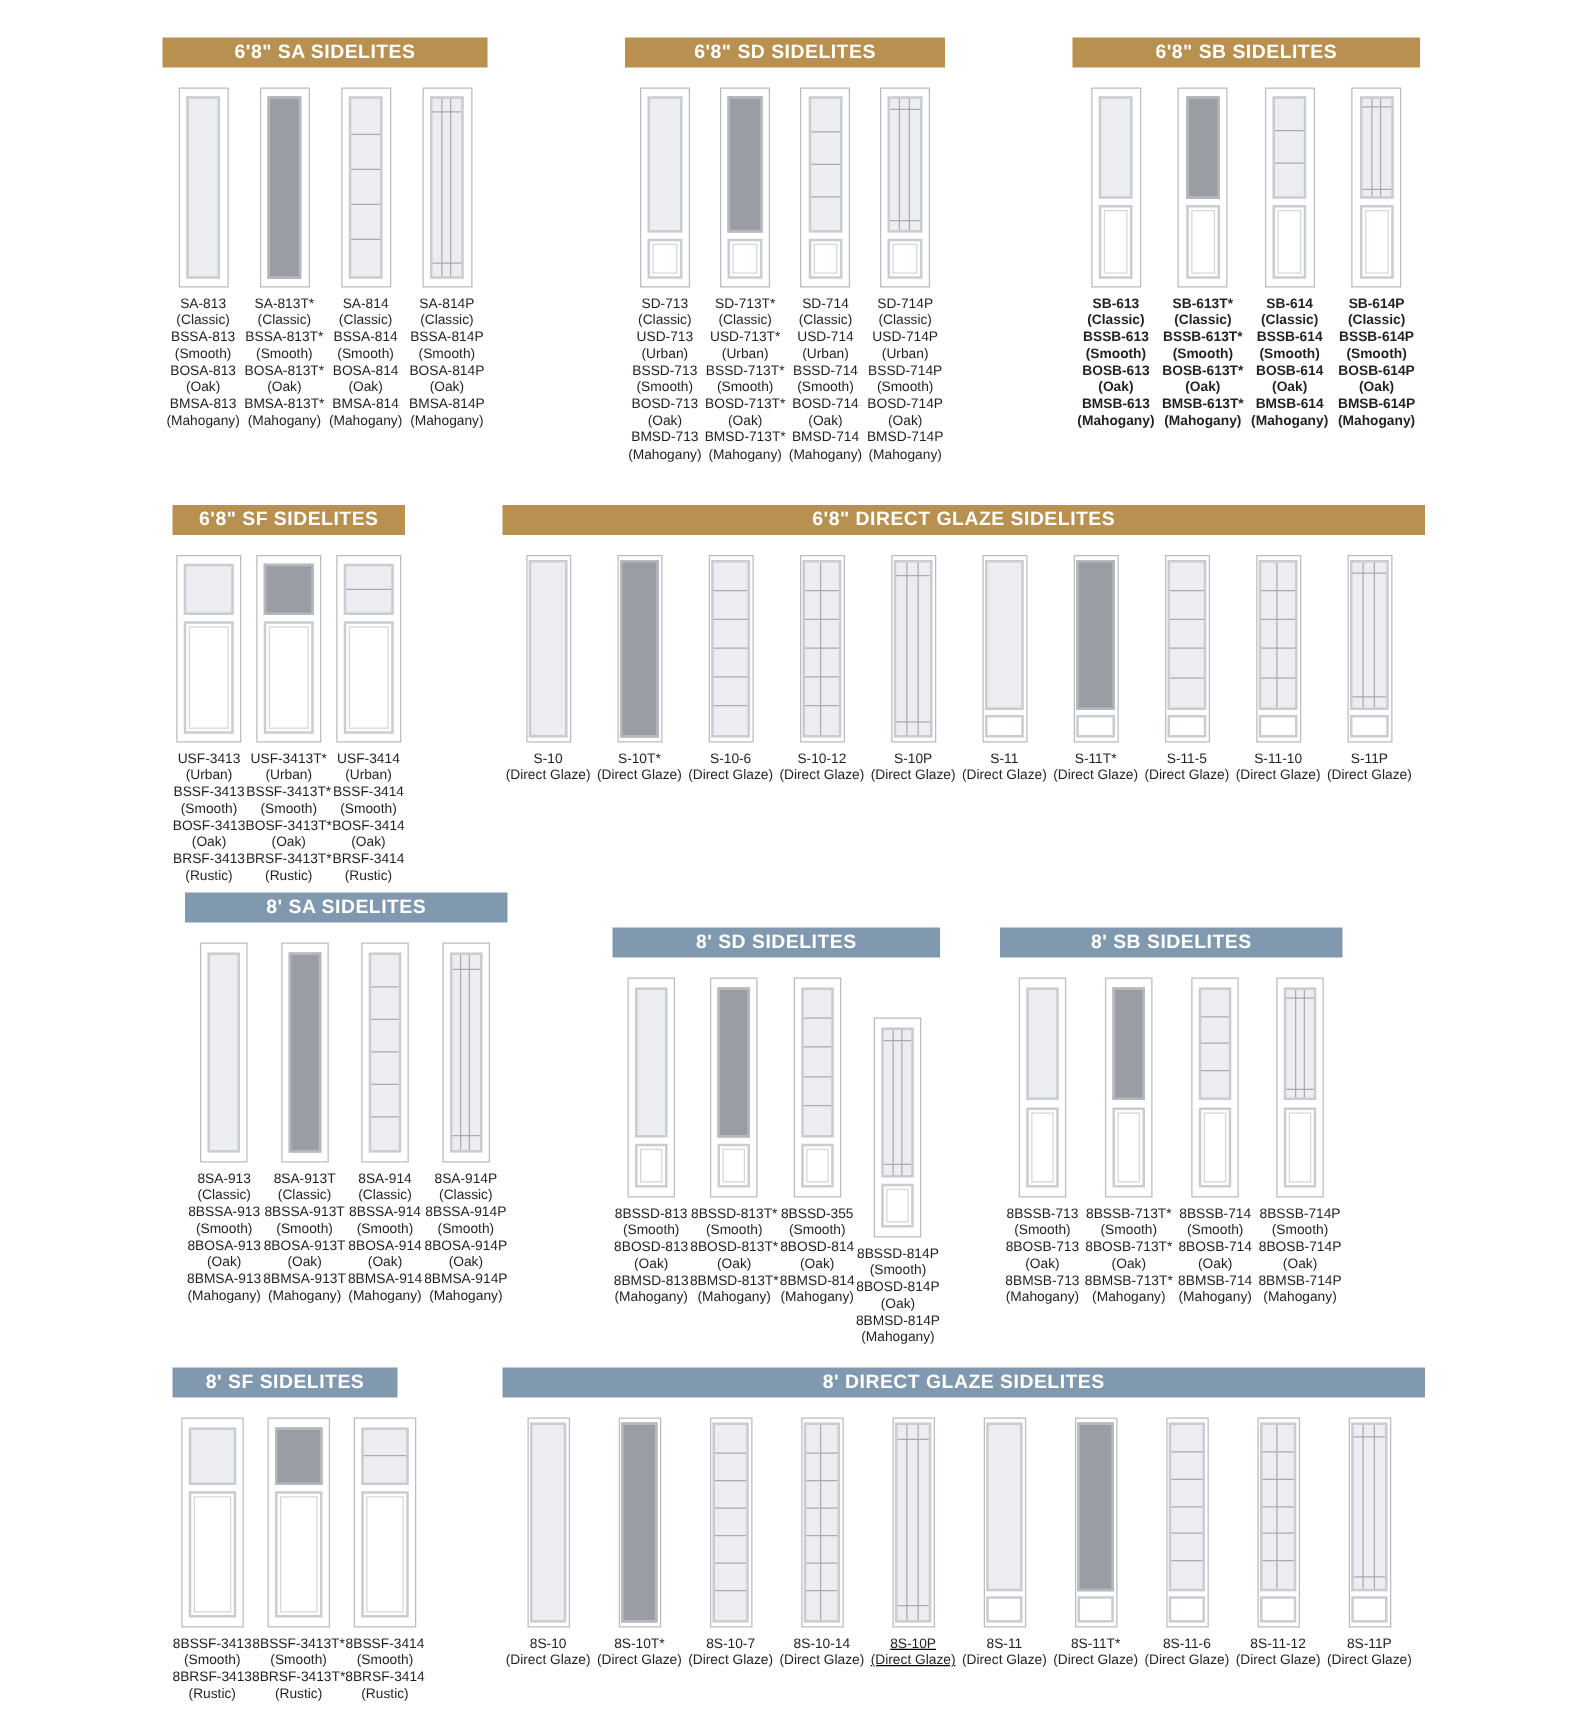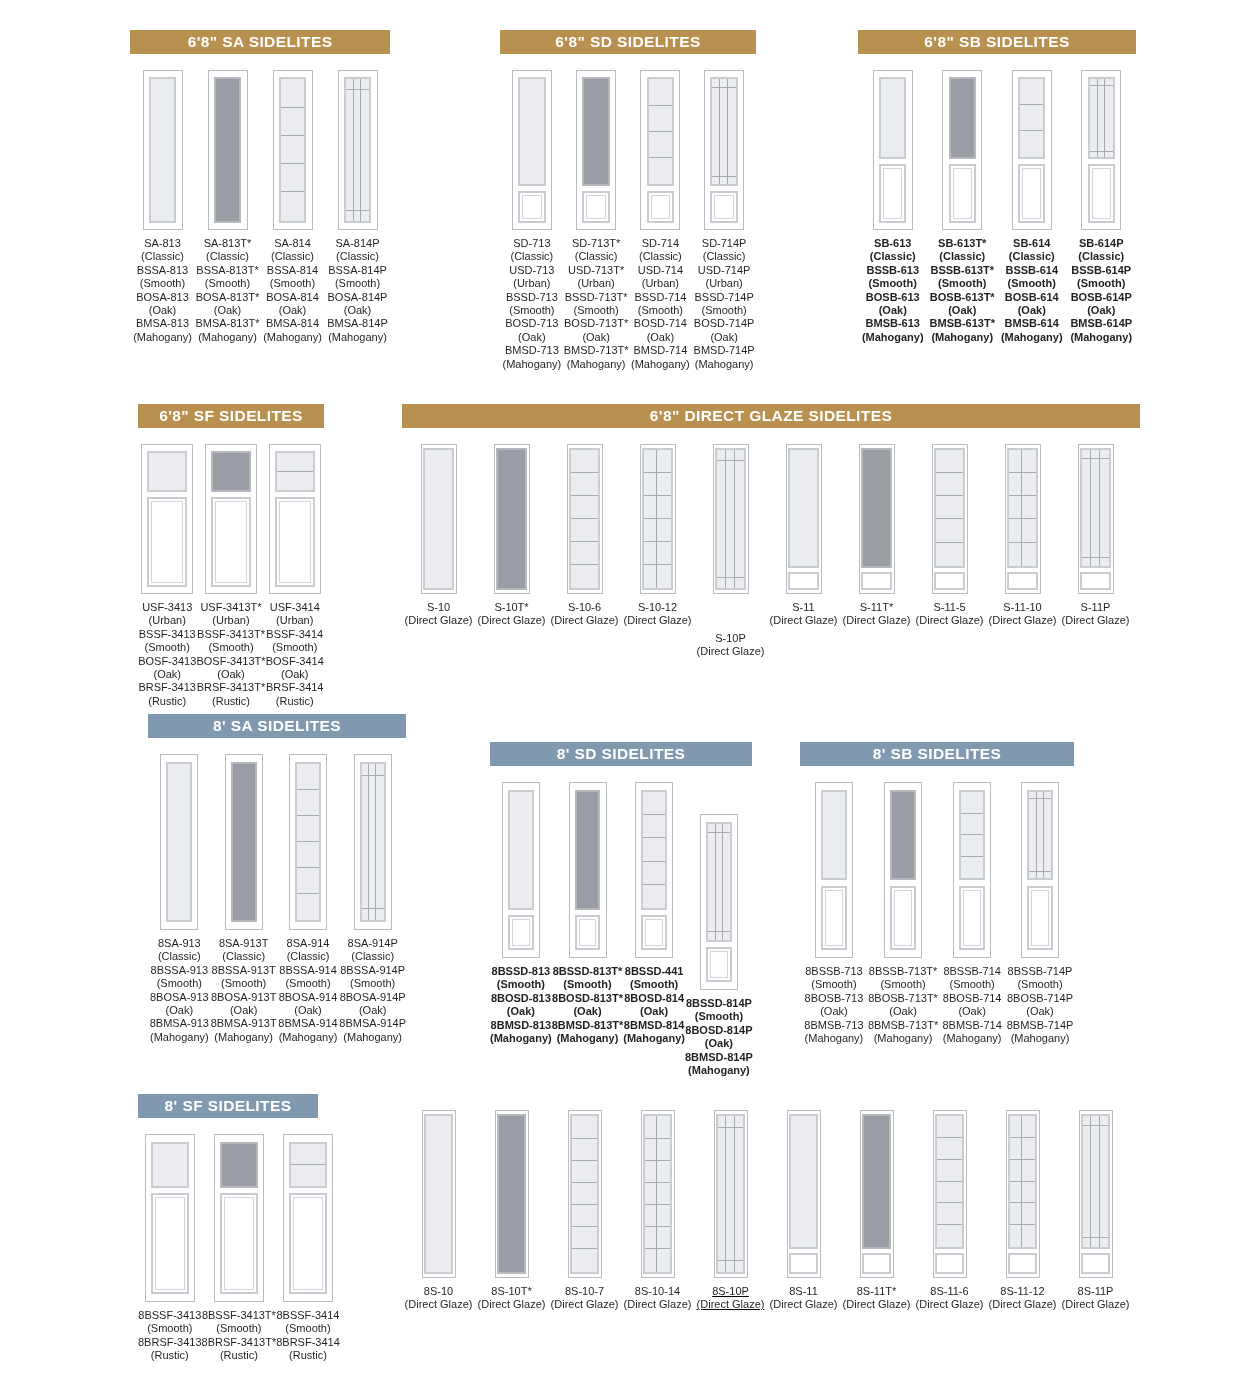--- a/index.html
+++ b/index.html
@@ -531,21 +531,21 @@
                   <i class="lastcol lastrow"></i>
                 </div>
               </div>
             </div>
           </div>
           <div class="labels">
             <div>S-10-12</div>
             <div>(Direct Glaze)</div>
           </div>
         </div>
-        <div class="item" style="width: 73px; gap: 31px;">
+        <div class="item" style="width: 73px;">
           <div class="art-wrap" style="height: 150px;">
             <div class="door" style="width: 36px; height: 150px;">
               <div class="glass" style="left: 4%; width: 92%; top: 2%; bottom: 2%;">
                 <div class="plank">
                   <span style="left: 30%; top: 0px; bottom: 0px; width: 1px;"></span>
                   <span style="left: 62%; top: 0px; bottom: 0px; width: 1px;"></span>
                   <span style="left: 0px; right: 0px; top: 7%; height: 1px;"></span>
                   <span style="left: 0px; right: 0px; bottom: 7%; height: 1px;"></span>
                 </div>
               </div>
@@ -730,21 +730,21 @@
             <div>8BOSA-914P</div>
             <div>(Oak)</div>
             <div>8BMSA-914P</div>
             <div>(Mahogany)</div>
           </div>
         </div>
       </div>
     </div>
     <div class="band" style="left: 490px; top: 742px; width: 262px;">
       <div class="band-header blue">8' SD SIDELITES</div>
-      <div class="items" style="margin-top: 16px; width: 262px; font-weight: bold;">
+      <div class="items" style="margin-top: 16px; width: 262px;">
         <div class="item" style="width: 86px;">
           <div class="art-wrap" style="height: 176px;">
             <div class="door" style="width: 38px; height: 176px;">
               <div class="glass" style="left: 14%; width: 72%; top: 4%; bottom: 27%;"></div>
               <div class="panel" style="left: 14%; width: 72%; top: 76%; bottom: 4%;">
                 <div class="inner"></div>
               </div>
             </div>
           </div>
           <div class="labels">
@@ -785,21 +785,21 @@
                   <i class="lastcol"></i>
                   <i class="lastcol lastrow"></i>
                 </div>
               </div>
               <div class="panel" style="left: 14%; width: 72%; top: 76%; bottom: 4%;">
                 <div class="inner"></div>
               </div>
             </div>
           </div>
           <div class="labels">
-            <div>8BSSD-441</div>
+            <div>8BSSD-355</div>
             <div>(Smooth)</div>
             <div>8BOSD-814</div>
             <div>(Oak)</div>
             <div>8BMSD-814</div>
             <div>(Mahogany)</div>
           </div>
         </div>
         <div class="item" style="width: 86px; margin-top: 32px;">
           <div class="art-wrap" style="height: 176px;">
             <div class="door" style="width: 38px; height: 176px;">
@@ -970,20 +970,21 @@
           <div class="labels">
             <div>8BSSF-3414</div>
             <div>(Smooth)</div>
             <div>8BRSF-3414</div>
             <div>(Rustic)</div>
           </div>
         </div>
       </div>
     </div>
     <div class="band" style="left: 402px; top: 1094px; width: 738px;">
+      <div class="band-header blue">8' DIRECT GLAZE SIDELITES</div>
       <div class="items" style="margin-top: 16px; width: 738px;">
         <div class="item" style="width: 73px;">
           <div class="art-wrap" style="height: 168px;">
             <div class="door" style="width: 34px; height: 168px;">
               <div class="glass" style="left: 4%; width: 92%; top: 2%; bottom: 2%;"></div>
             </div>
           </div>
           <div class="labels">
             <div>8S-10</div>
             <div>(Direct Glaze)</div>

